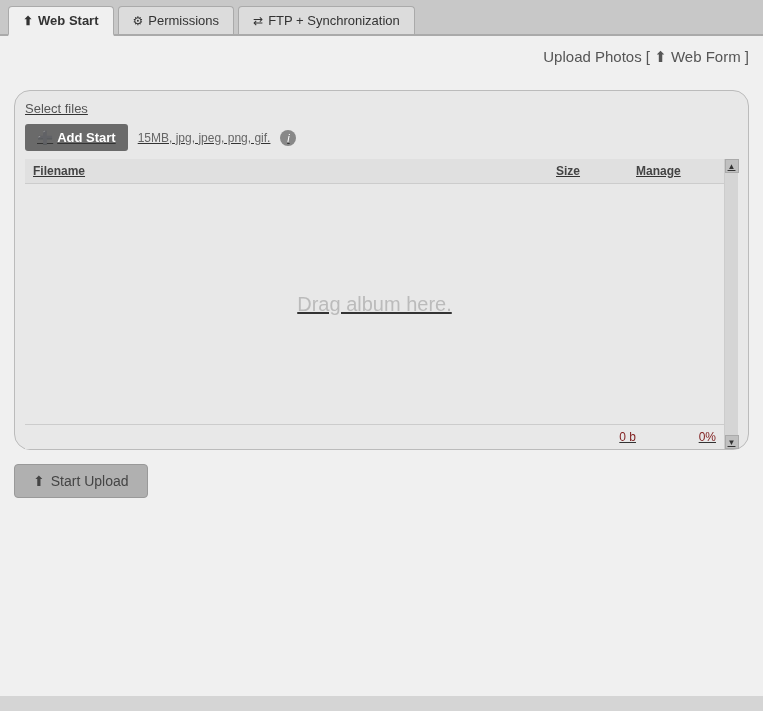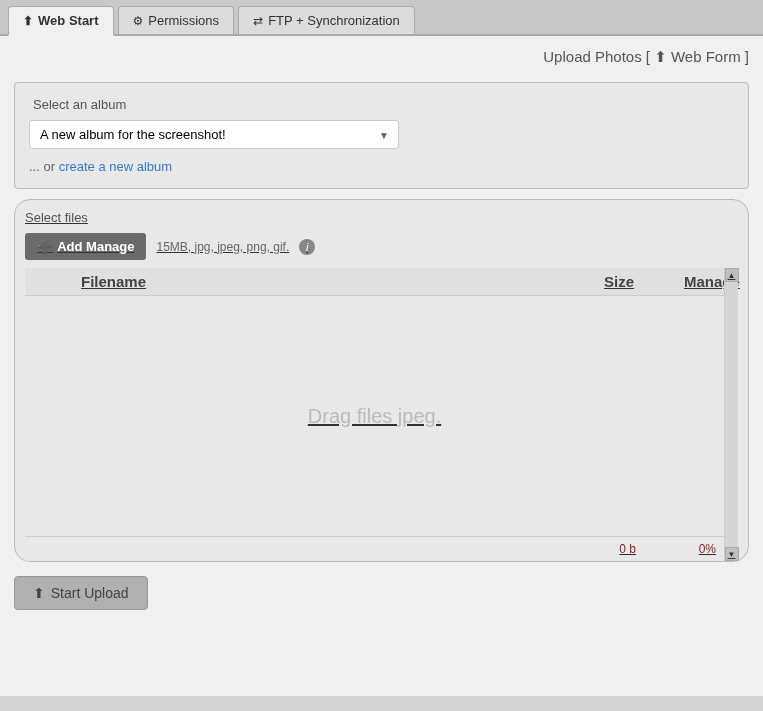--- a/index.html
+++ b/index.html
@@ -49,21 +49,21 @@
       background: #f0f0f0;
       padding: 12px 14px;
       min-height: 660px;
     }
 
     
     .page-title {
       text-align: right;
       font-size: 15px;
       color: #555;
-      margin-bottom: 16px;
+      margin-bottom: 24px;
     }
 
     
     .album-box {
       border: 1px solid #bbb;
       border-radius: 4px;
       background: #e8e8e8;
       padding: 14px 14px 14px 14px;
       margin-bottom: 10px;
       position: relative;
@@ -176,24 +176,23 @@
       cursor: pointer;
     }
     .file-table-header {
       display: grid;
       grid-template-columns: 1fr 80px 80px;
       background: #e0e0e0;
       border-bottom: 1px solid #ccc;
       padding: 5px 8px;
     }
     .file-table-header span {
-      font-size: 15px;
+      font-size: 12px;
       color: #444;
       font-weight: bold;
-      margin-left: 48px;
     }
     .file-table-body {
       height: 240px;
       overflow-y: auto;
       position: relative;
       display: flex;
       align-items: center;
       justify-content: center;
     }
     .drag-text {
@@ -281,57 +280,43 @@
     <span>FTP + Synchronization</span>
   </div>
 </div>
 
 <div class="main">
 
   <div class="page-title">
     <span>Upload Photos [ ⬆ Web Form ]</span>
   </div>
 
-  <div class="album-box">
-    <div class="fieldset-label section-label">Select an album</div>
-    <div class="album-select-row">
-      <div class="select-wrapper">
-        <select class="album-select">
-          <option>A new album for the screenshot!</option>
-        </select>
-      </div>
-    </div>
-    <div>
-      <span class="or-text">... or</span>
-      <a href="#" class="create-link">create a new album</a>
-    </div>
-  </div>
 
 
   <div class="files-box">
     <div class="files-box-legend section-label">Select files</div>
 
     <div class="files-toolbar">
       <button class="add-photos-btn">
         <span>➕</span>
-        <span>Add Manage</span>
+        <span>Add Start</span>
       </button>
       <span class="file-info">15MB, jpg, jpeg, png, gif.</span>
       <span class="info-icon">i</span>
     </div>
 
     <div class="table-with-scroll">
       <div style="flex:1;">
         <div class="file-table-header">
           <span>Filename</span>
           <span>Size</span>
           <span>Manage</span>
         </div>
         <div class="file-table-body">
-          <span class="drag-text">Drag files jpeg.</span>
+          <span class="drag-text">Drag album here.</span>
         </div>
         <div class="file-table-footer">
           <span></span>
           <span>0 b</span>
           <span>0%</span>
         </div>
       </div>
       <div class="scrollbar-mock">
         <div class="scroll-arrow">▲</div>
         <div style="flex:1;"></div>

